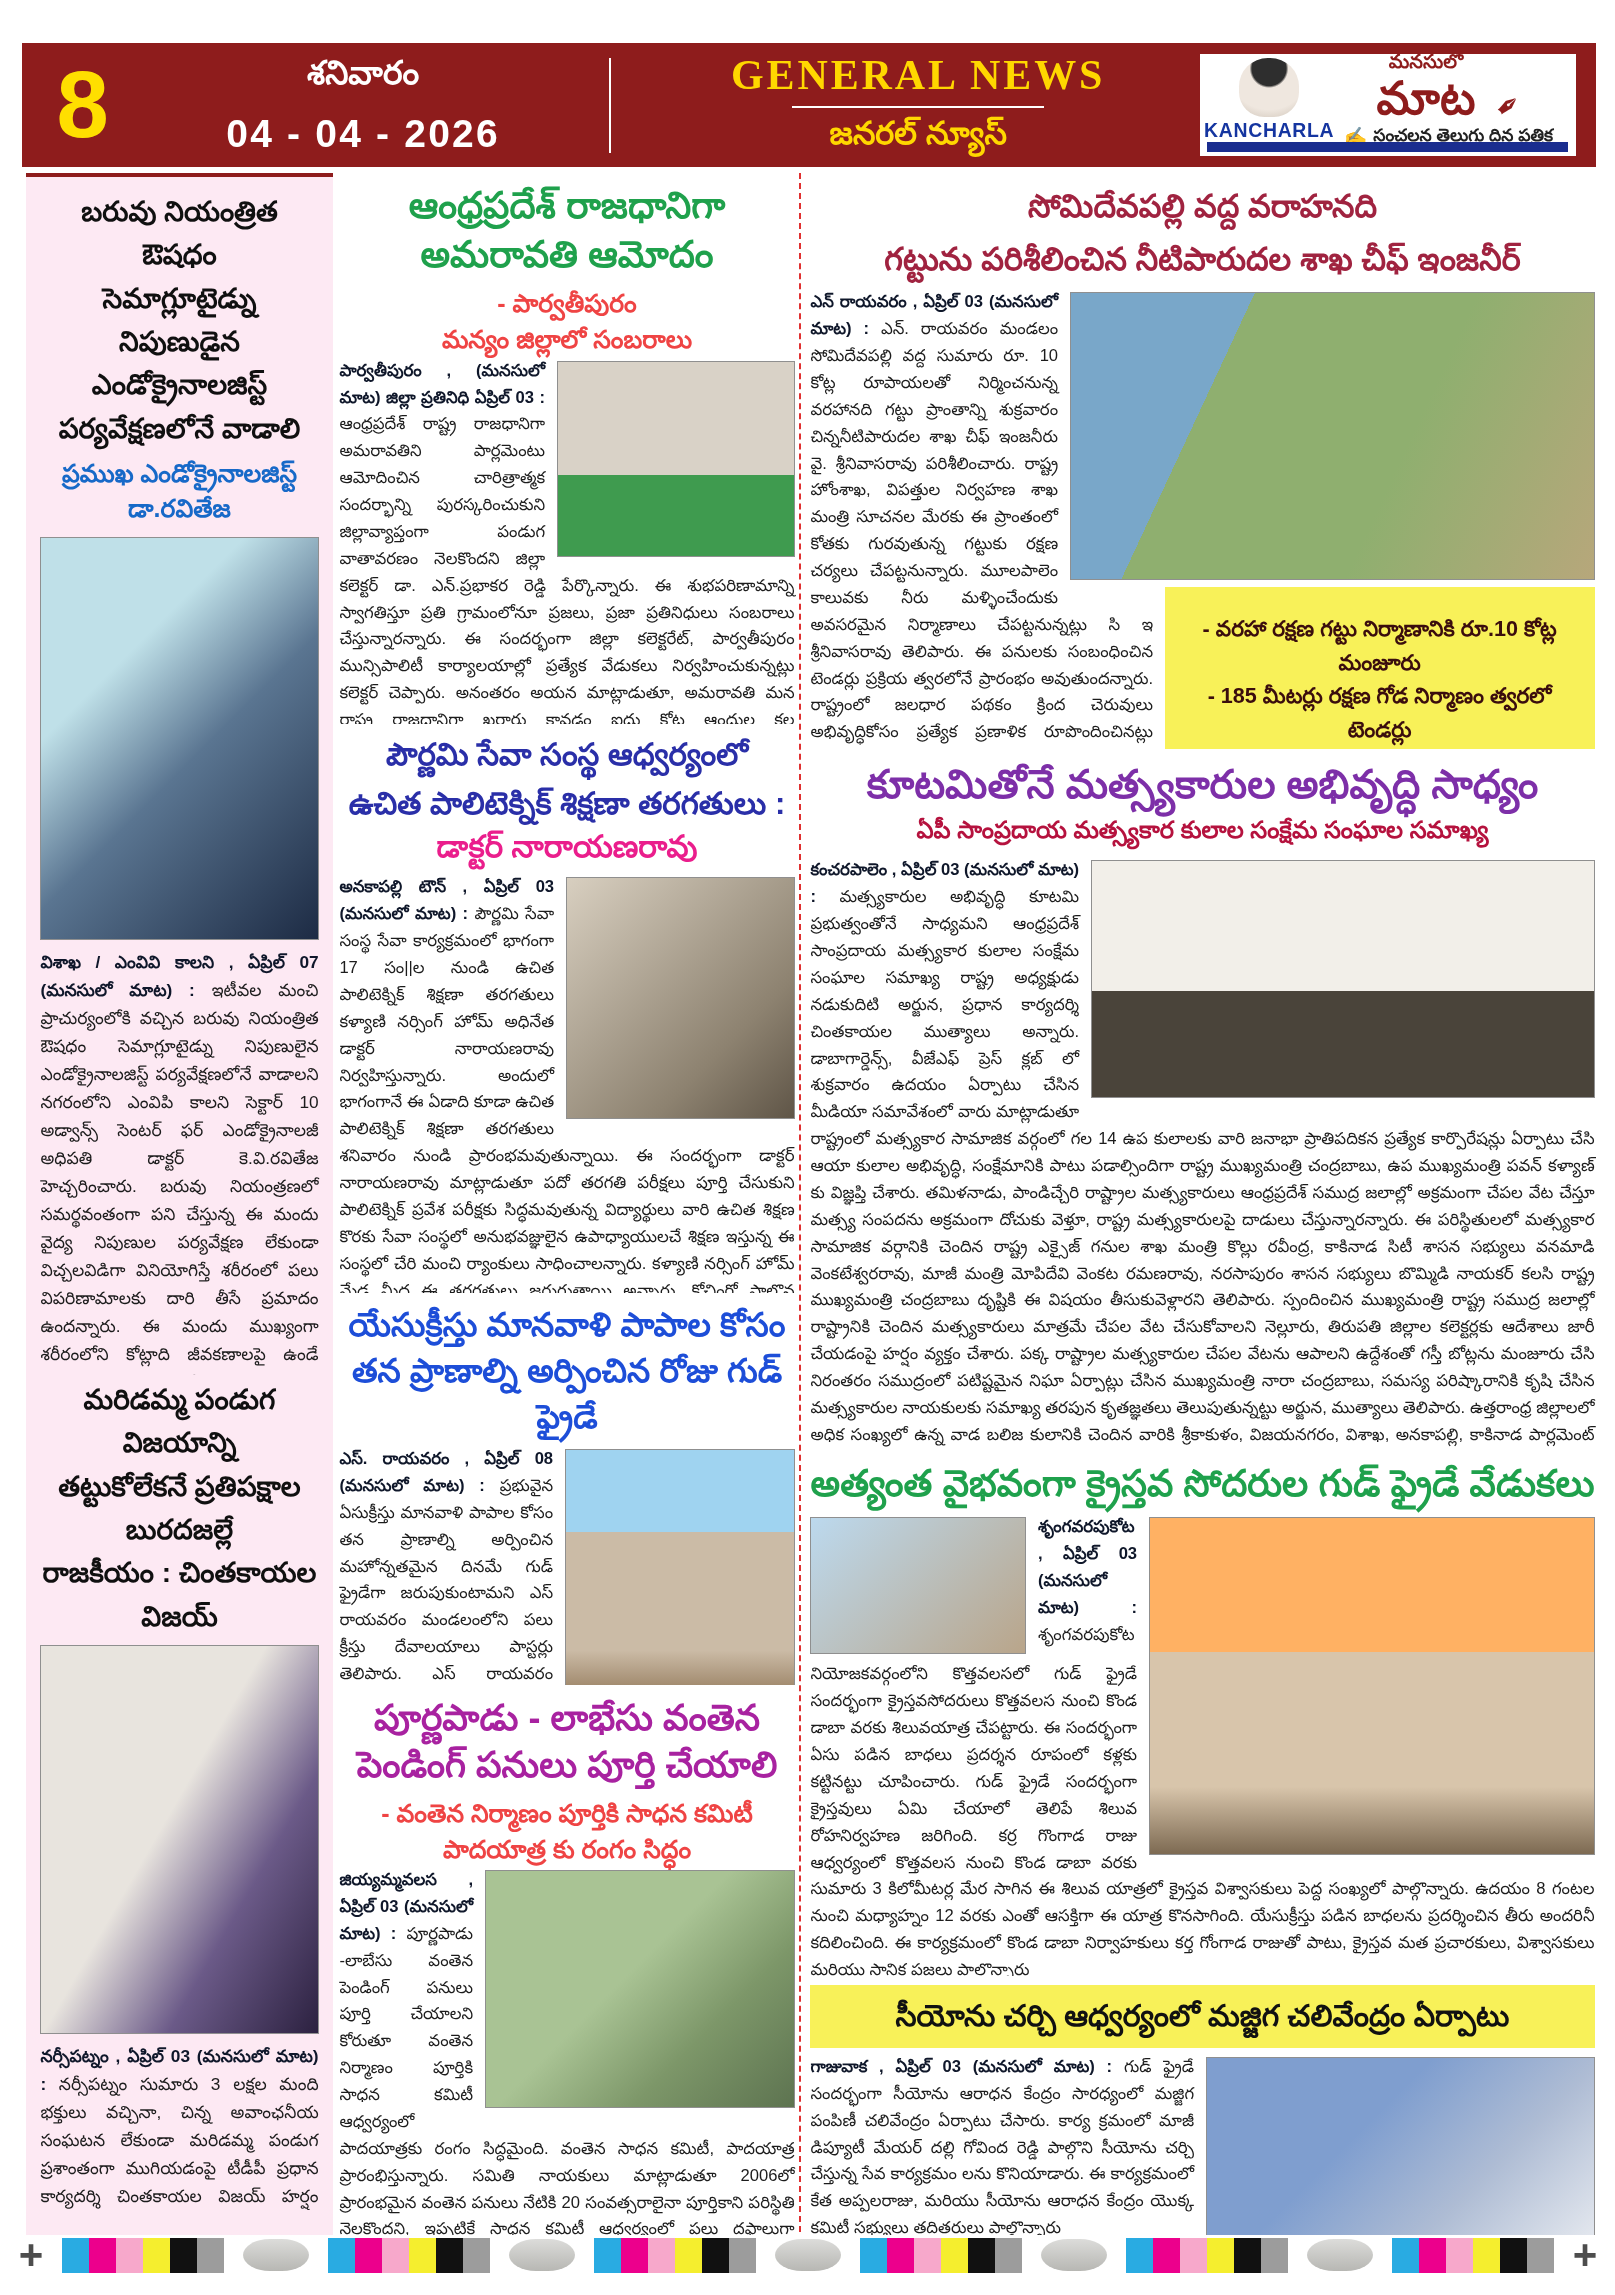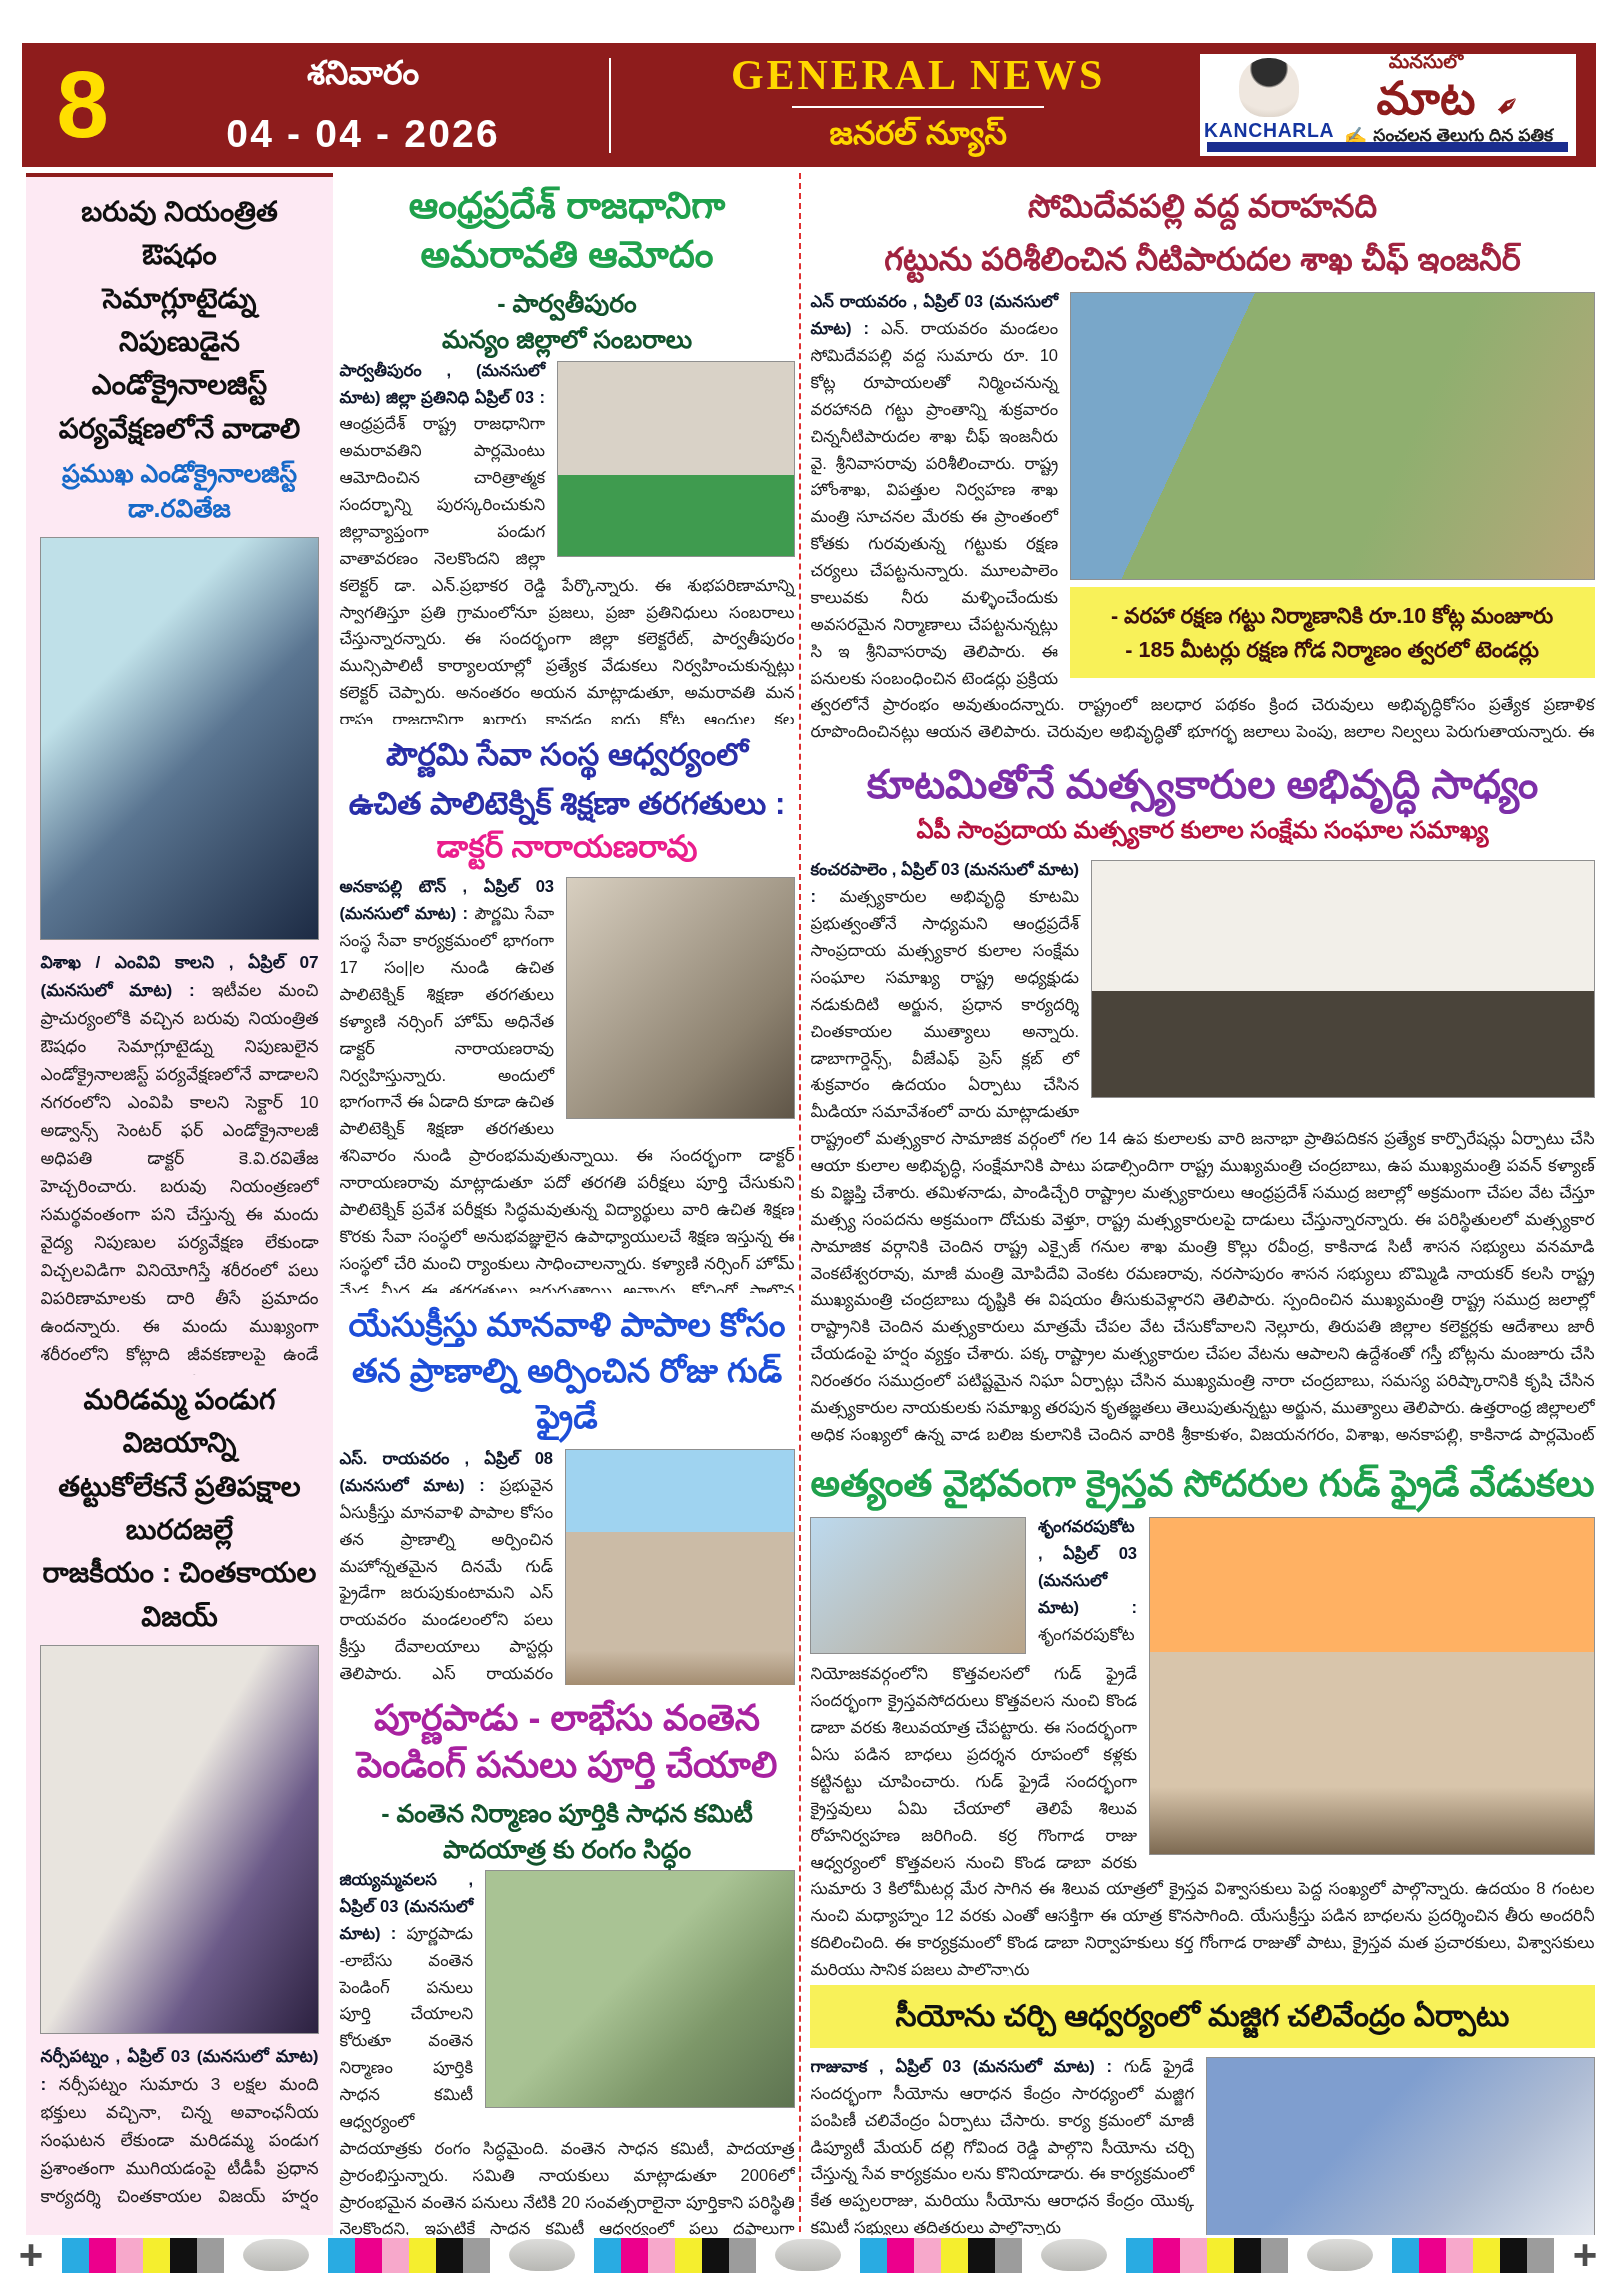--- a/index.html
+++ b/index.html
@@ -40,21 +40,21 @@
   .col-left{left:26px;width:307px;background:#fde9f3;padding:10px 13px;border-top:4.3px solid #8e1c1c}
   .col-mid{left:338px;width:458px}
   .col-right{left:809px;width:787px}
   .red-sep{position:absolute;left:799px;top:173px;height:2059px;width:0;border-left:2.9px dashed #e03030}
 
   .art{overflow:hidden;box-sizing:border-box;padding:2.9px 1.4px}
   .hl{font-weight:bold;text-align:center;line-height:1.32;margin:5.8px 0}
   .hl-black{font-size:28px;color:#101010;line-height:1.55;font-weight:bold;text-align:center}
   .sub-blue{font-size:25px;font-weight:bold;color:#1769c8;text-align:center;margin:8.6px 0}
   .hl-green{font-size:37px;color:#1fa14c}
-  .sub-pink{font-size:25px;font-weight:bold;color:#14532d;text-align:center;line-height:1.45}
+  .sub-pink{font-size:25px;font-weight:bold;color:#ef4444;text-align:center;line-height:1.45}
   .hl-blue{font-size:31px;color:#2a2fa8;line-height:1.4}
   .pink-inline{color:#ea1e8c}
   .hl-red{font-size:33px;color:#1d4ed8;line-height:1.4}
   .hl-magenta{font-size:36px;color:#a822a0}
   .hl-maroon{font-size:32px;color:#a02340;line-height:1.5}
   .hl-purple{font-size:40px;color:#7d2fa8}
   .sub-darkred{font-size:24px;font-weight:bold;color:#b5123e;text-align:center;margin:4.3px 0 7.2px}
   .hl-yellowbox{background:#f8f159;color:#111;font-size:30px;font-weight:bold;text-align:center;
                 padding:11.5px 5.8px;line-height:1.35;margin:5.8px 0}
 
@@ -71,21 +71,21 @@
   .ph-amaravati{width:238px;height:196px;background:linear-gradient(180deg,#d9d2c7 0 58%,#3f9b4f 58% 100%)}
   .ph-poly{width:229px;height:242px;background:linear-gradient(135deg,#d8cfc0,#8d8270 70%,#5f5547)}
   .ph-cruci{width:230px;height:259px;background:linear-gradient(180deg,#9fd3f0 0 32%,#cbbba6 32% 78%,#8a6f4f)}
   .ph-bridge{width:310px;height:238px;background:linear-gradient(135deg,#a9c394 0 45%,#7d9769 70%,#5d7350)}
   .ph-river{width:525px;height:288px;background:linear-gradient(115deg,#79a7c9 0 28%,#8faf6f 28% 62%,#b7a77b)}
   .ph-press{width:504px;height:238px;background:linear-gradient(180deg,#f2efe9 0 55%,#4a443a 55% 100%)}
   .ph-svk{width:446px;height:338px;background:linear-gradient(180deg,#ffb163 0 40%,#d8c5ab 40% 80%,#7d6a52)}
   .ph-proc{width:216px;height:137px;background:linear-gradient(135deg,#bcd9ee,#b9a58a)}
   .ph-zion{width:389px;height:180px;background:linear-gradient(135deg,#7f9ecf 0 40%,#aebcd4 70%,#e3e7ee)}
 
-  .capbox{clear:right;float:right;width:525px;background:#f8f159;padding:12px 10px;margin:0 0 7.2px 11.5px;
+  .capbox{clear:right;float:right;width:430px;background:#f8f159;padding:25px 10px;margin:0 0 7.2px 11.5px;
           font-size:21.6px;font-weight:bold;color:#3a0d0d;line-height:1.55;text-align:center;box-sizing:border-box}
 
   
   .colorbar{position:absolute;left:18.7px;right:18.7px;top:2230px;height:50px;
             display:flex;align-items:center;justify-content:space-between}
   .regmark{font-size:42px;color:#4d4d4d;font-weight:bold;line-height:1}
   .cb-group{display:flex;height:35px}
   .cb-stripe{width:27px;height:35px}
   .cb-pill{width:66px;height:32px;border-radius:45%/55%;background:linear-gradient(180deg,#dcdcda,#b7b7b3)}
 </style>

